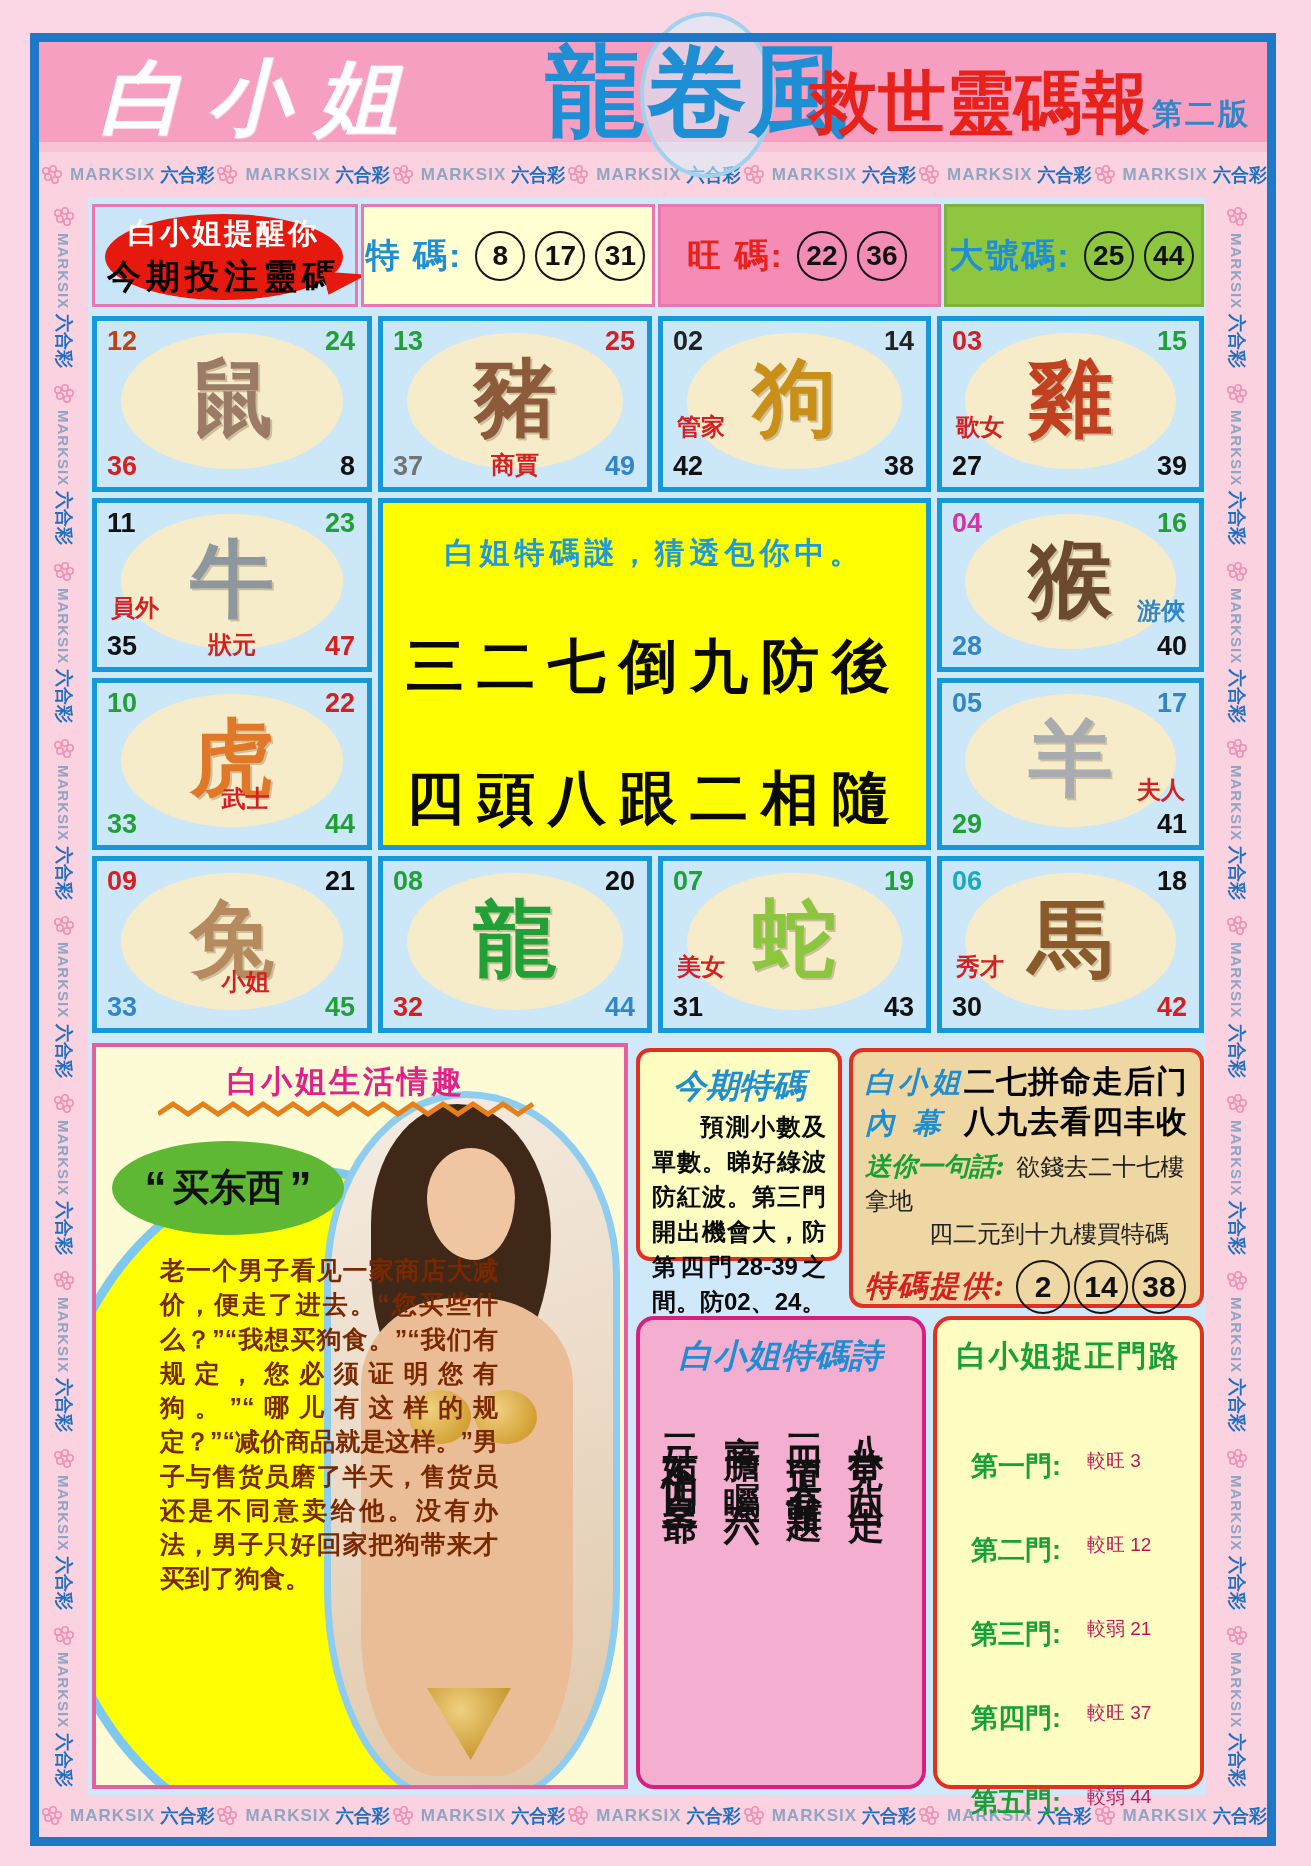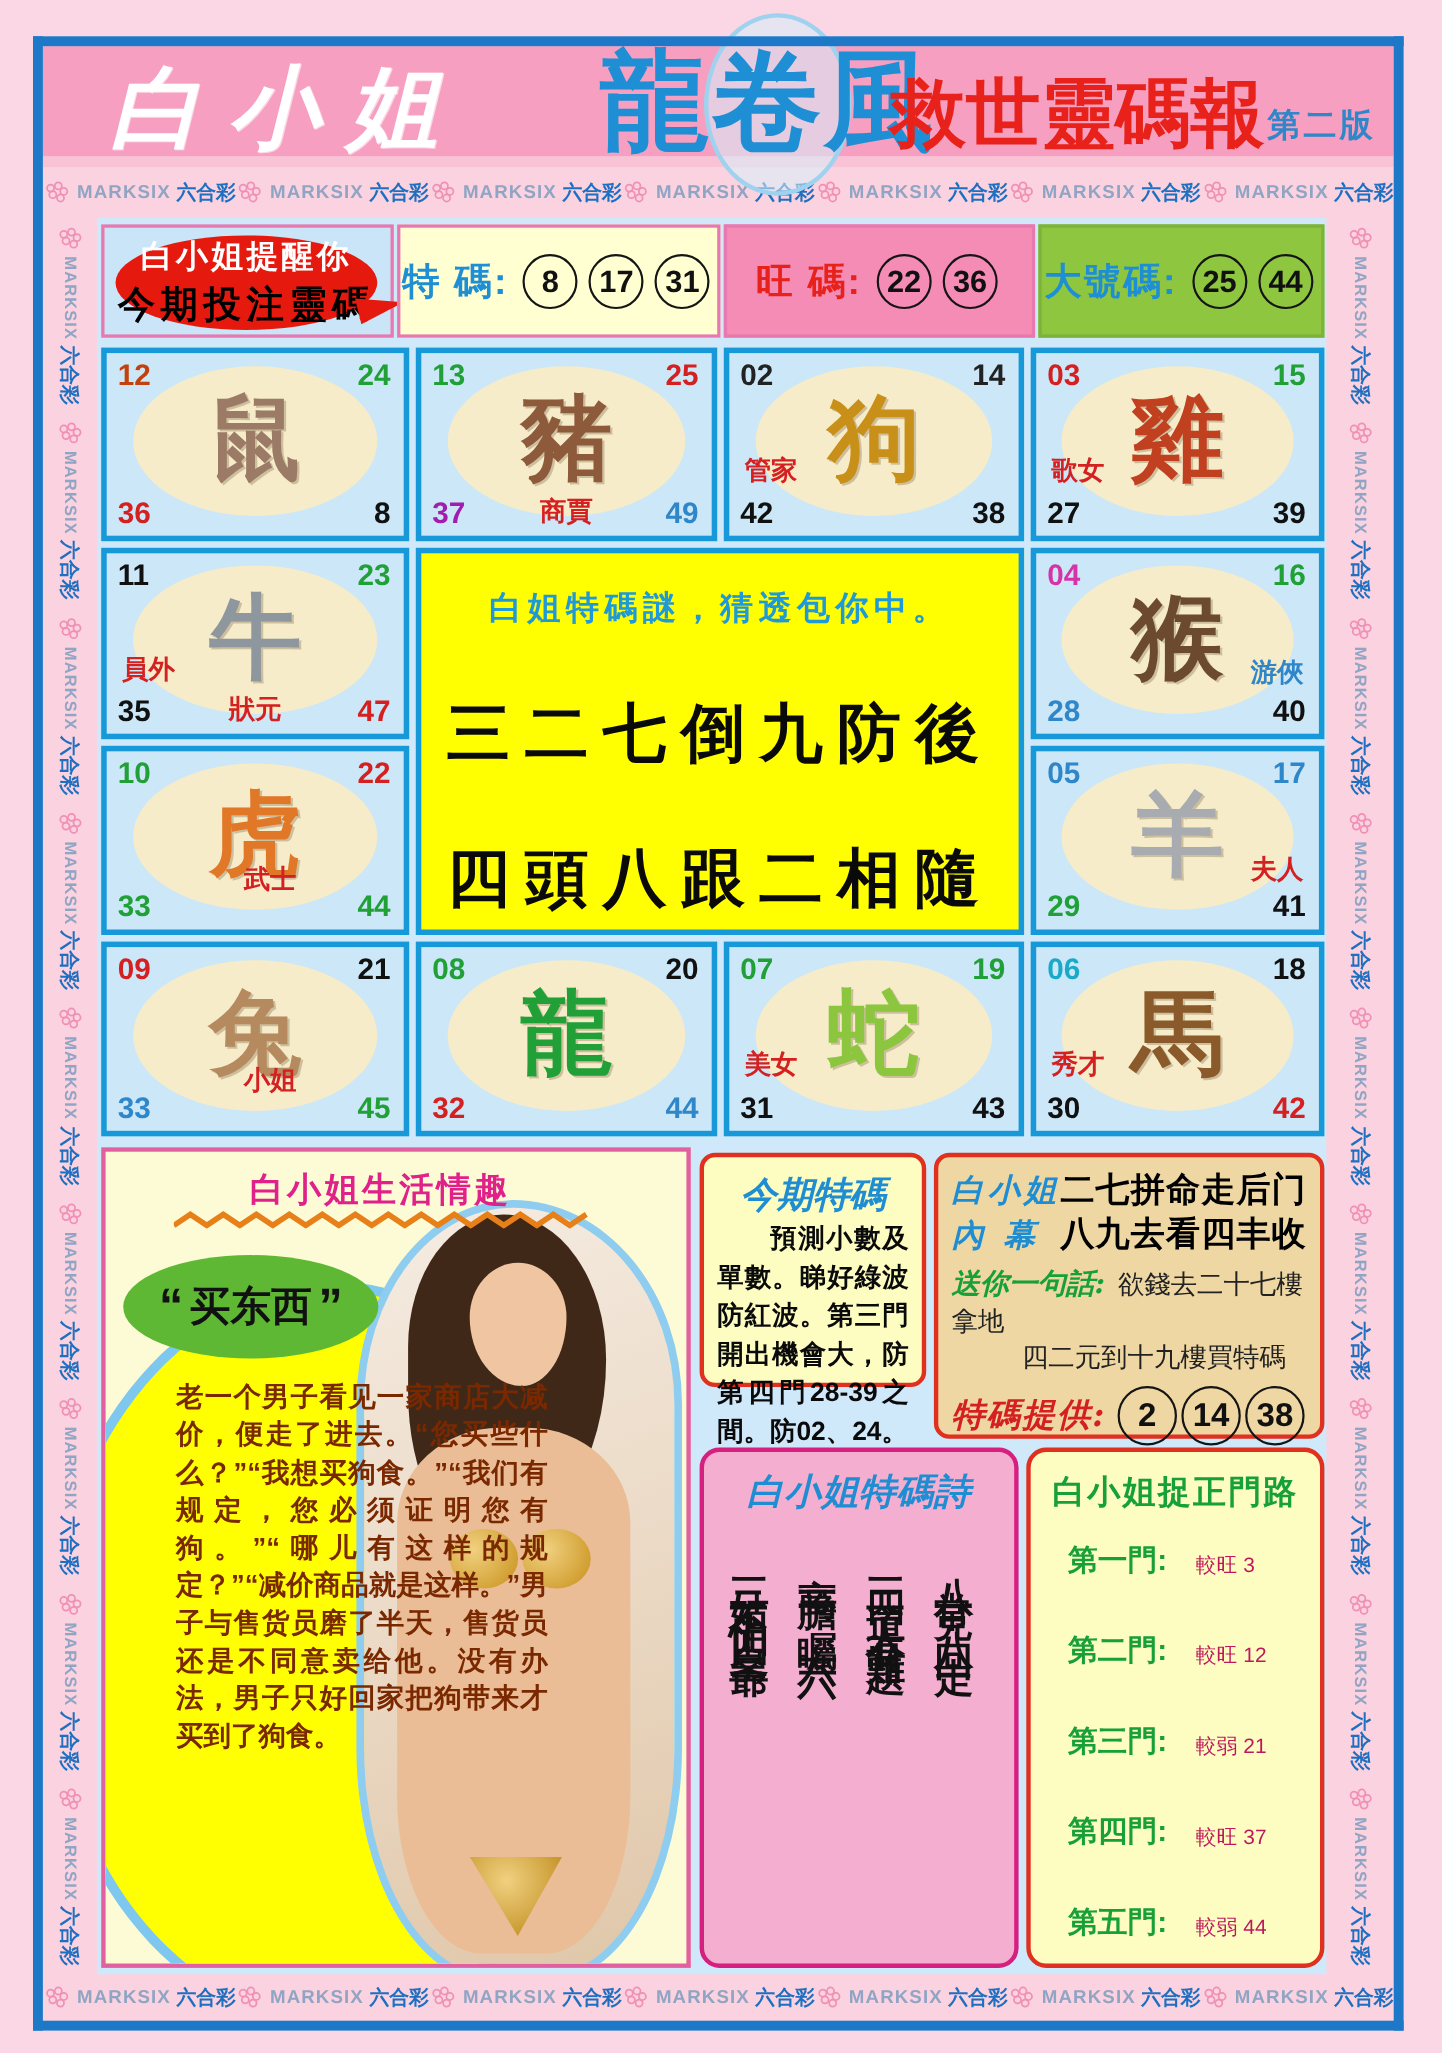--- a/index.html
+++ b/index.html
@@ -125,21 +125,21 @@
   .poem-box{left:636px;top:1316px;width:290px;height:473px;background:#f3aed0;border:4px solid #d62080;border-radius:18px;}
   .poem-title{position:absolute;top:14px;left:0;right:0;text-align:center;font:italic 700 33px "DejaVu Serif",serif;
               color:#1f8dd2;letter-spacing:1px;}
   .poem-lines{position:absolute;top:86px;bottom:20px;left:18px;right:18px;writing-mode:vertical-rl;}
   .poem-line{font:700 36px "DejaVu Serif",serif;color:#111;letter-spacing:12px;margin:0 13px;}
 
   .doors-box{left:933px;top:1316px;width:271px;height:473px;background:#fdfdc2;border:4px solid #e03020;border-radius:18px;}
   .doors-title{margin-top:16px;text-align:center;font-weight:700;font-size:30px;color:#18a038;letter-spacing:2px;}
   .doors-list{position:absolute;top:80px;bottom:20px;left:34px;right:14px;display:flex;flex-direction:column;
               justify-content:space-between;}
-  .door-row{display:flex;align-items:flex-end;}
+  .door-row{display:flex;align-items:flex-start;margin-top:48px;}
   .door-label{font-weight:700;font-size:27px;color:#18a038;min-width:116px;}
   .door-value{font-weight:400;font-size:19px;color:#be185d;}
 </style>
 </head>
 <body>
 
 <div class="page">
 
   <div class="abs content-bg"></div>
 
@@ -609,21 +609,21 @@
         <span class="znum tl" style="color:#c2410c">12</span>
         <span class="znum tr" style="color:#21a038">24</span>
         <span class="znum bl" style="color:#d42020">36</span>
         <span class="znum br" style="color:#111111">8</span>
       </div>
       <div class="zcell" style="grid-area: 1 / 2;">
         <div class="zoval"></div>
         <div class="zglyph" style="color:#8d5a3c">豬</div>
         <span class="znum tl" style="color:#21a038">13</span>
         <span class="znum tr" style="color:#d42020">25</span>
-        <span class="znum bl" style="color:#a21caf">37</span>
+        <span class="znum bl" style="color:#737373">37</span>
         <span class="znum br" style="color:#2f86c8">49</span>
         <span class="zlbl bc" style="color:#d42020">商賈</span>
       </div>
       <div class="zcell" style="grid-area: 1 / 3;">
         <div class="zoval"></div>
         <div class="zglyph" style="color:#c89018">狗</div>
         <span class="znum tl" style="color:#222222">02</span>
         <span class="znum tr" style="color:#222222">14</span>
         <span class="znum bl" style="color:#111111">42</span>
         <span class="znum br" style="color:#111111">38</span>

